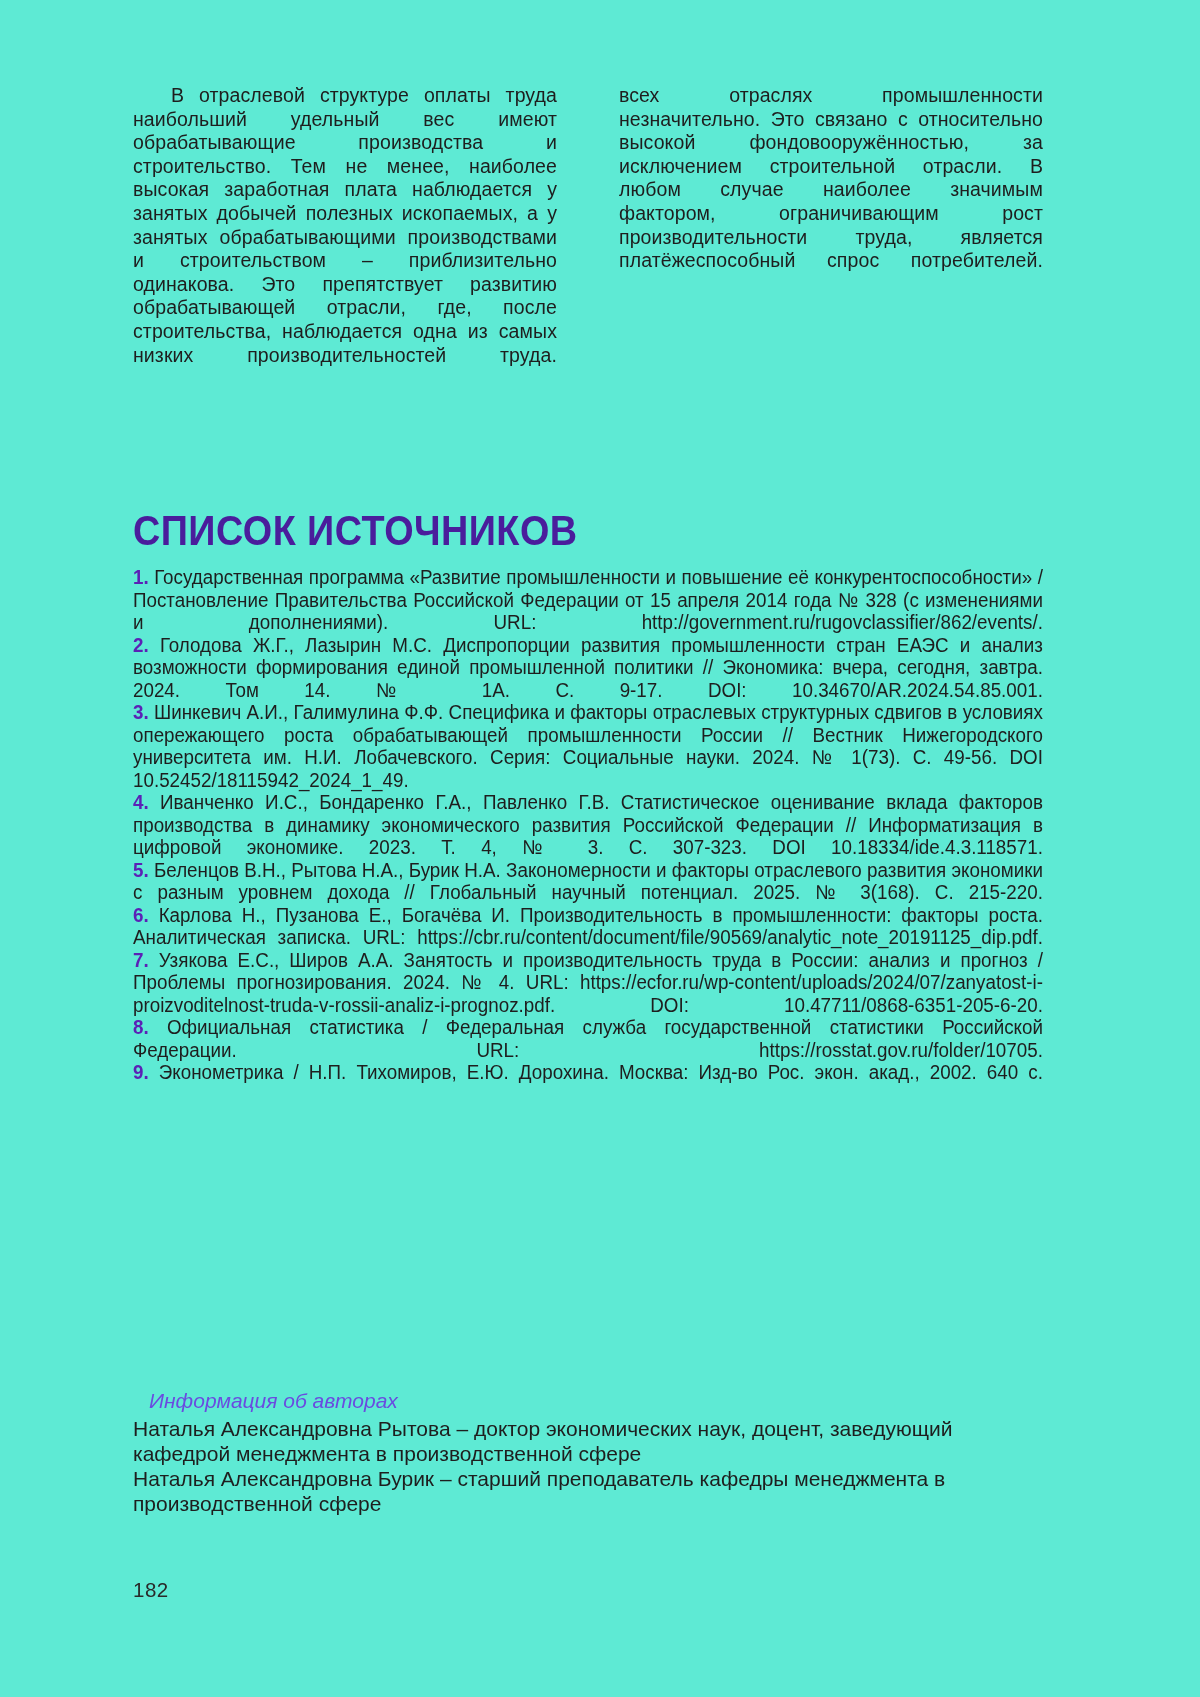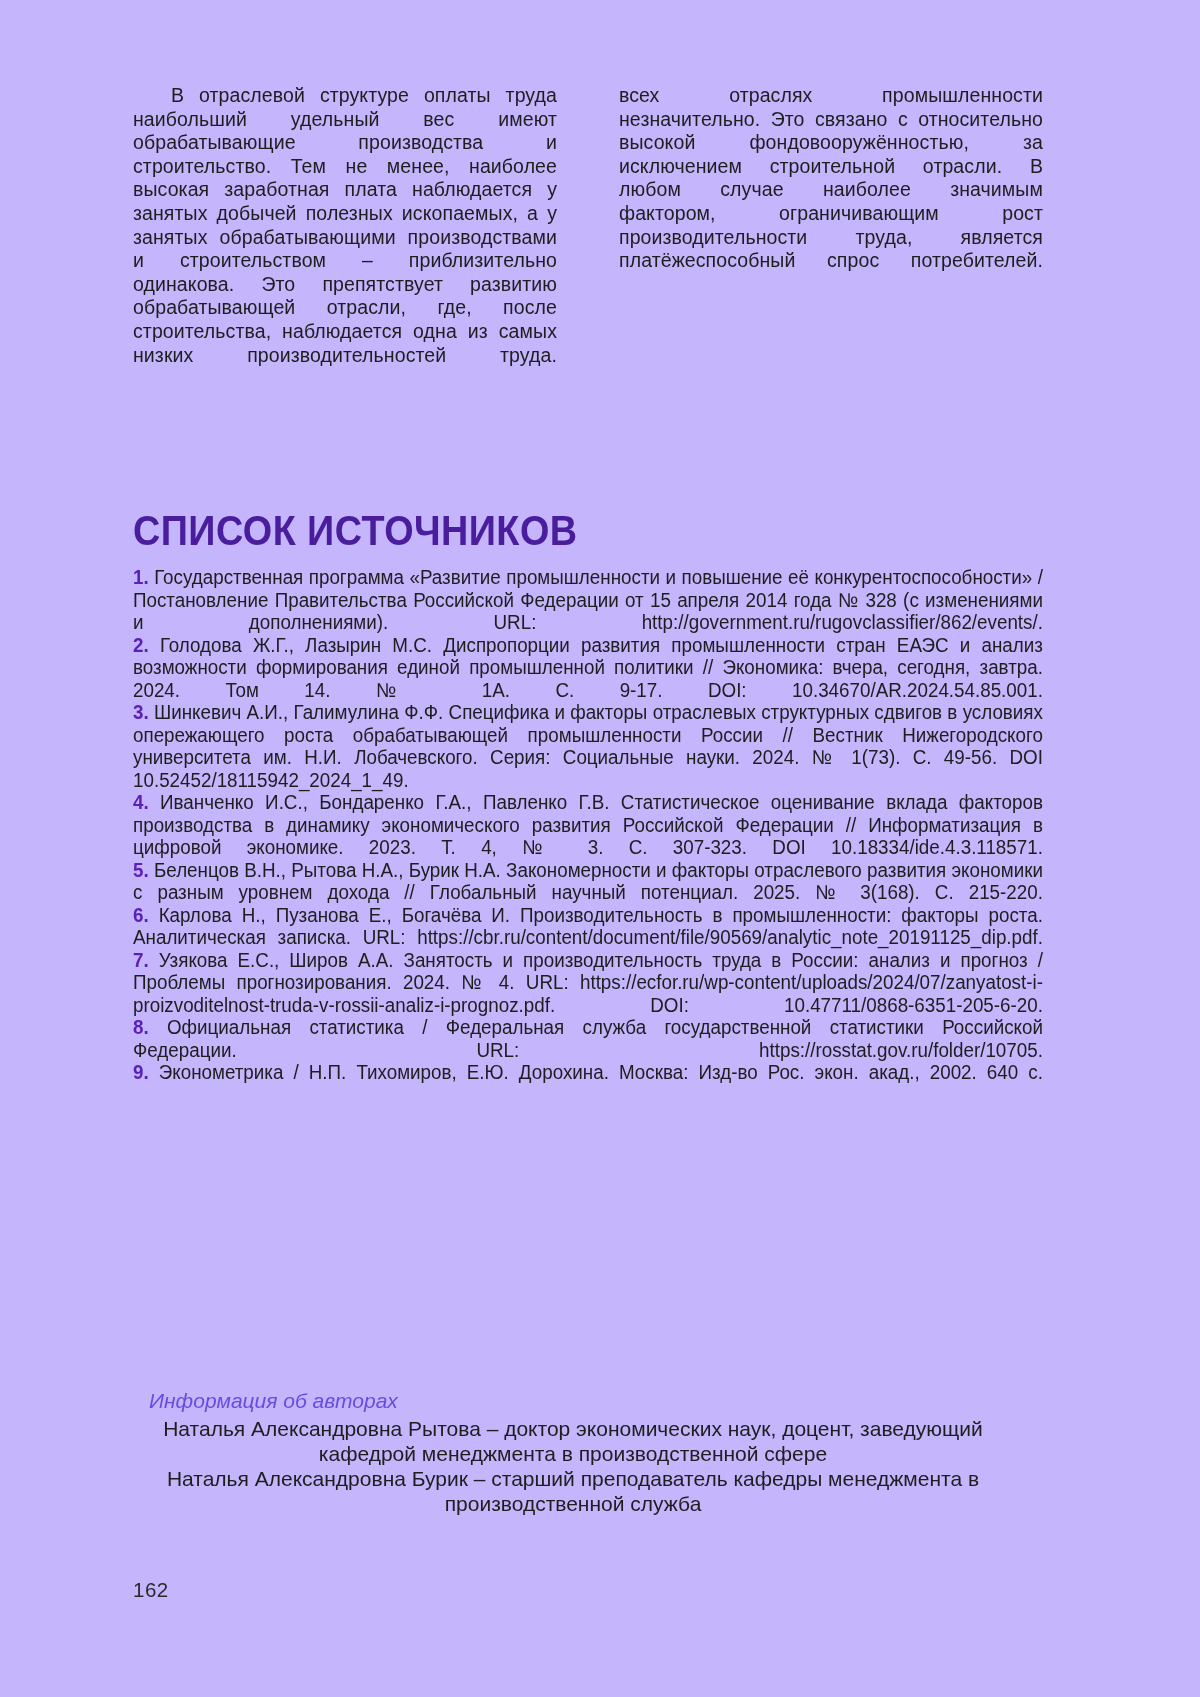--- a/index.html
+++ b/index.html
@@ -5,21 +5,21 @@
   :root{
     --heading-purple:#4a1d9c;
     --ref-number-purple:#5b21b6;
     --authors-heading-purple:#6a4be0;
     --text:#1e1e1e;
   }
   html,body{margin:0;padding:0;background:#ffffff;}
   .page{
     position:relative;
     width:1200px;height:1697px;
-    background:#c4b5fd;
+    background:#5eead4;
     font-family:"Liberation Sans",sans-serif;
     color:var(--text);
     overflow:hidden;
   }
   
   .cols{
     position:absolute;left:133px;top:84px;width:910px;height:418px;
     display:flex;gap:62px;overflow:hidden;
   }
   .col{
@@ -53,21 +53,21 @@
   
   .authors{
     position:absolute;left:133px;top:1388px;width:900px;
     font-size:21px;line-height:25px;
   }
   .authors-title{
     margin:0 0 3px 16px;
     font-size:21px;font-style:italic;font-weight:normal;
     color:var(--authors-heading-purple);
   }
-  .authors p{margin:0;max-width:880px;text-align:center;}
+  .authors p{margin:0;max-width:880px;}
   
   .page-number{
     position:absolute;left:133px;top:1578px;
     font-size:20.5px;color:#2a2a2a;letter-spacing:0.5px;
   }
 </style>
 </head>
 <body>
 
 <div class="page">
@@ -91,18 +91,18 @@
     <p><span class="ref-num">5.</span> <span>Беленцов В.Н., Рытова Н.А., Бурик Н.А. Закономерности и факторы отраслевого развития экономики с разным уровнем дохода // Глобальный научный потенциал. 2025. № 3(168). С. 215-220.</span></p>
     <p><span class="ref-num">6.</span> <span>Карлова Н., Пузанова Е., Богачёва И. Производительность в промышленности: факторы роста. Аналитическая записка. URL: https://cbr.ru/content/document/file/90569/analytic_note_20191125_dip.pdf.</span></p>
     <p><span class="ref-num">7.</span> <span>Узякова Е.С., Широв А.А. Занятость и производительность труда в России: анализ и прогноз / Проблемы прогнозирования. 2024. № 4. URL: https://ecfor.ru/wp-content/uploads/2024/07/zanyatost-i-proizvoditelnost-truda-v-rossii-analiz-i-prognoz.pdf. DOI: 10.47711/0868-6351-205-6-20.</span></p>
     <p><span class="ref-num">8.</span> <span>Официальная статистика / Федеральная служба государственной статистики Российской Федерации. URL: https://rosstat.gov.ru/folder/10705.</span></p>
     <p><span class="ref-num">9.</span> <span>Эконометрика / Н.П. Тихомиров, Е.Ю. Дорохина. Москва: Изд-во Рос. экон. акад., 2002. 640 с.</span></p>
   </div>
 
   <div class="authors">
     <h2 class="authors-title">Информация об авторах</h2>
     <p>Наталья Александровна Рытова – доктор экономических наук, доцент, заведующий кафедрой менеджмента в производственной сфере</p>
-    <p>Наталья Александровна Бурик – старший преподаватель кафедры менеджмента в производственной служба</p>
+    <p>Наталья Александровна Бурик – старший преподаватель кафедры менеджмента в производственной сфере</p>
   </div>
 
-  <div class="page-number">162</div>
+  <div class="page-number">182</div>
 
 </div>
 
 </body></html>

